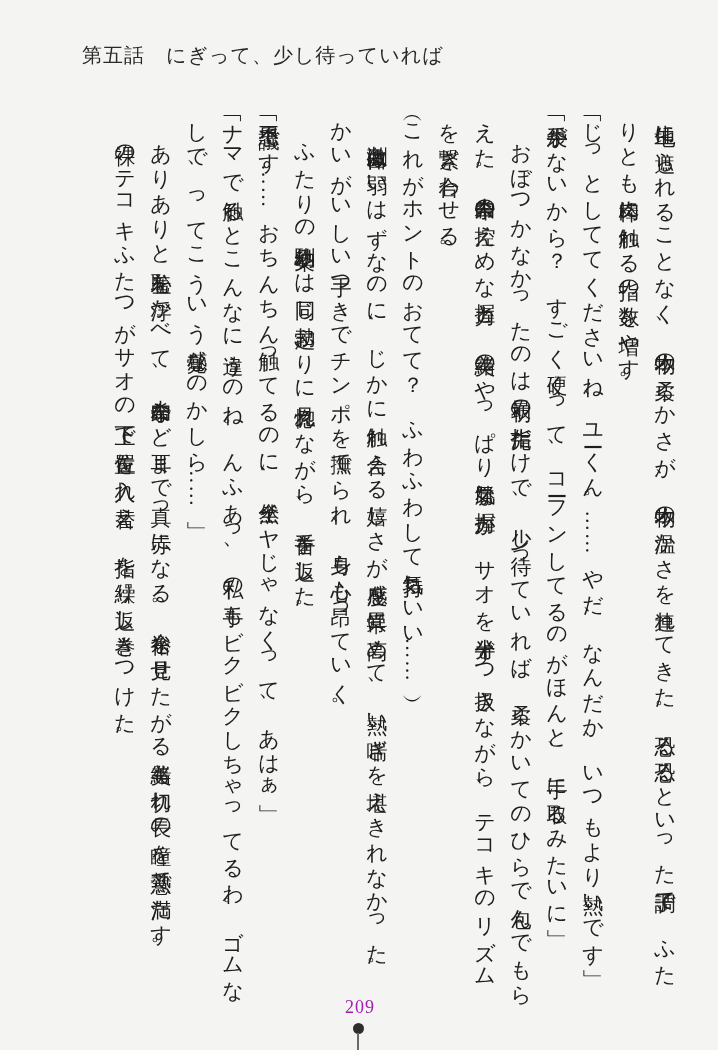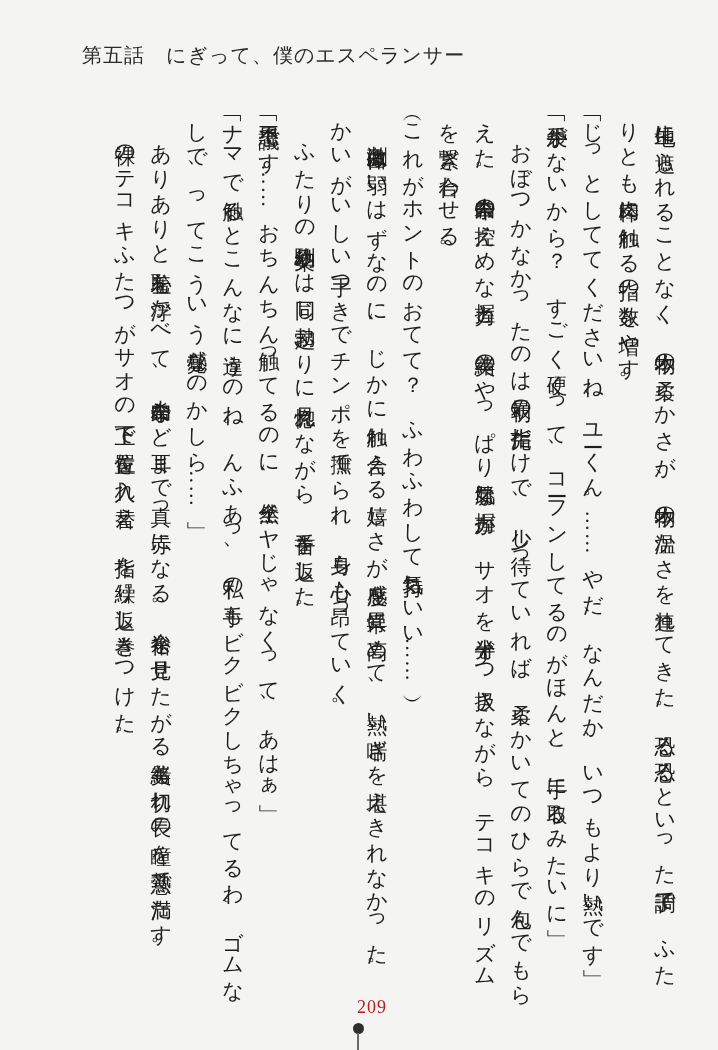--- a/index.html
+++ b/index.html
@@ -31,24 +31,24 @@
     color:#1e1e1e;
   }
   .body-text p{margin:0;padding:0;}
   .body-text p.indent{text-indent:1em;}
   .footer{
     position:absolute;
     left:0;bottom:0;width:100%;height:60px;
   }
   .page-number{
     position:absolute;
-    left:372px;bottom:32px;
+    left:360px;bottom:32px;
     transform:translateX(-50%);
     font-size:18px;
-    color:#b91c1c;
+    color:#a21caf;
     letter-spacing:1px;
   }
   .page-marker-dot{
     position:absolute;
     left:353px;top:1023px;
     width:11px;height:11px;
     border-radius:50%;
     background:#2e2e2e;
   }
   .page-marker-line{
@@ -56,21 +56,21 @@
     left:357px;top:1033px;
     width:2px;height:17px;
     background:#6a6a6a;
   }
 </style>
 </head>
 <body>
 
 <div class="page">
 
-  <div class="chapter-header">第五話　にぎって、僕のエスペランサー</div>
+  <div class="chapter-header">第五話　にぎって、少し待っていれば</div>
 
   <div class="body-text">
       <p class="para">生地に遮られることなく、本物の柔らかさが、本物の温かさを連れてきた。恐る恐るといった調子で、ふたりとも肉棒に触れる指の数を増やす。</p>
       <p class="para">「じっとしててくださいね、ユーくん。……やだ、なんだか、いつもより熱いです」</p>
       <p class="para">「手袋がないから？　すごく硬くって、コーフンしてるのがほんと、手に取るみたいに」</p>
       <p class="para indent">おぼつかなかったのは最初の指先だけで、少し待っていれば、柔らかいてのひらで包んでもらえた。由希奈の控えめな握力と、美緒のやっぱり勝気な握力が、サオを半分ずつ扱きながら、テコキのリズムを繋ぎ合わせる。</p>
       <p class="para">（これがホントのおてて？　ふわふわして気持ちいい……）</p>
       <p class="para indent">刺激自体は弱いはずなのに、じかに触れ合える嬉しさが感度を異常に高めて、熱い喘ぎを堪えきれなかった。かいがいしい手つきでチンポを撫でられ、身も心も昂っていく。</p>
       <p class="para indent">ふたりの幼馴染みは同じ勃起ぶりに見惚れながら、手首を返した。</p>
       <p class="para">「不思議です……おちんちん触ってるのに、全然イヤじゃなくって、あはぁ」</p>

